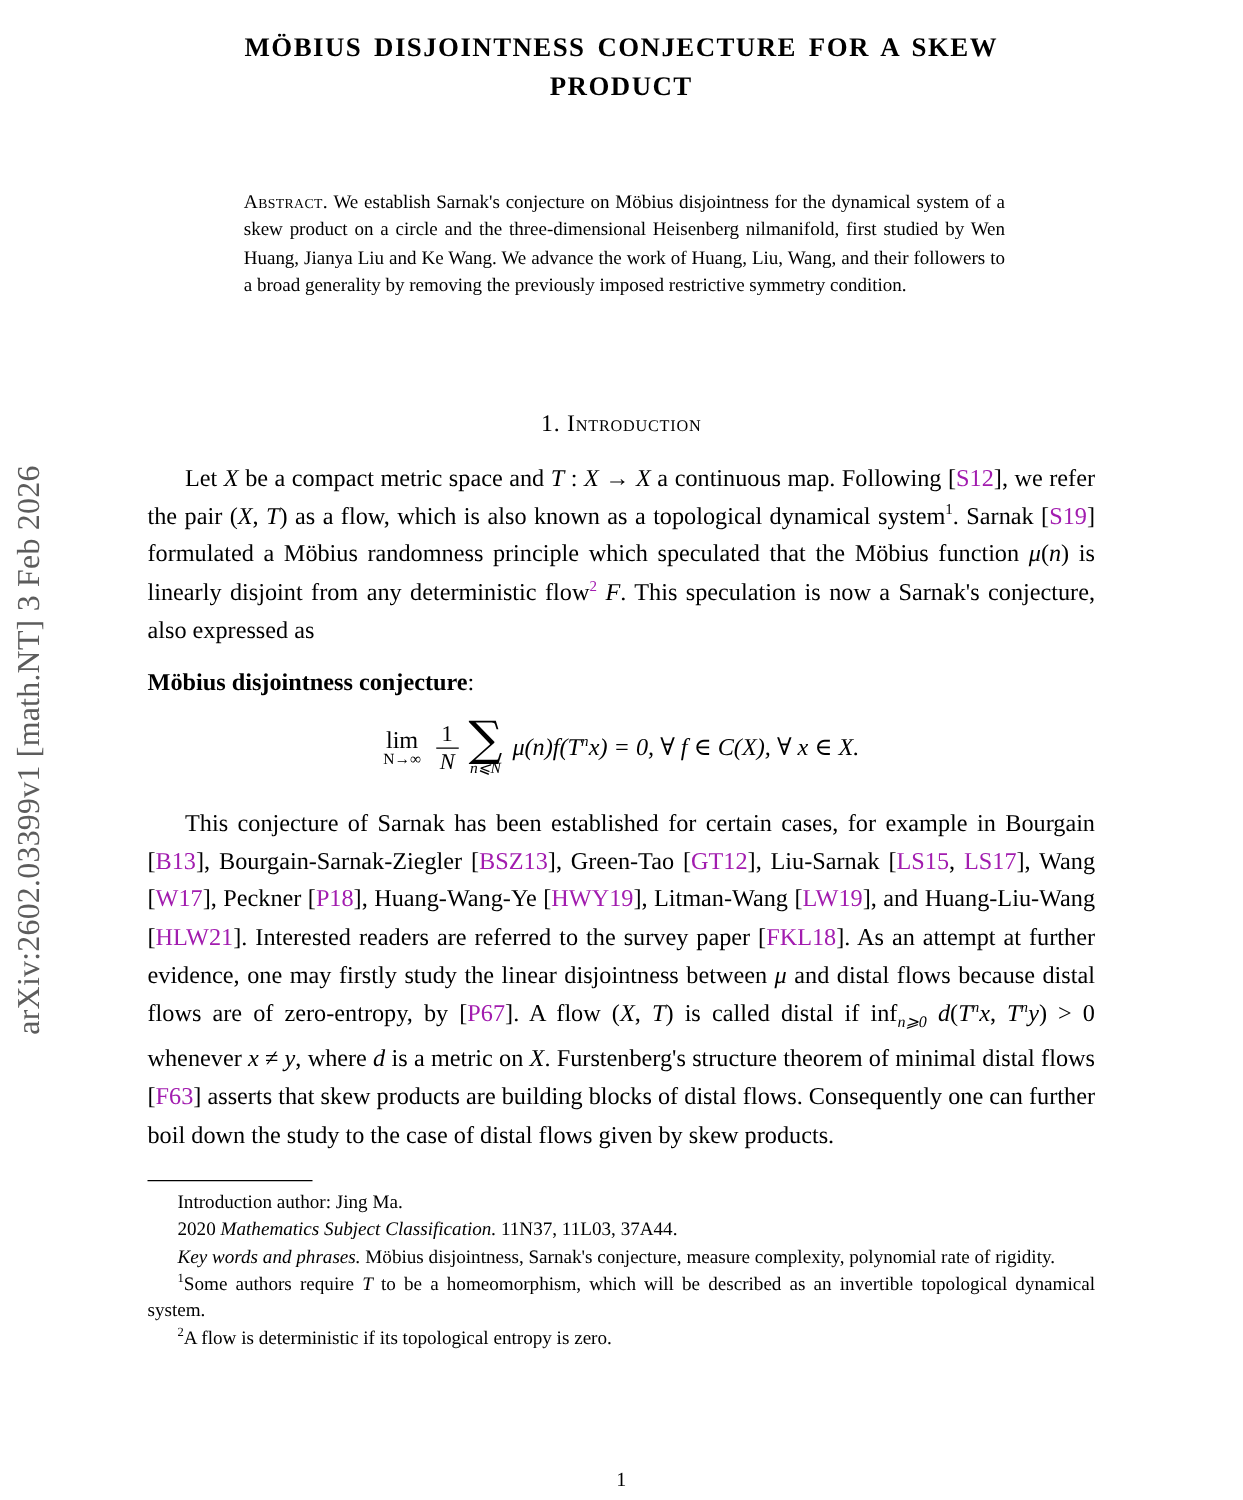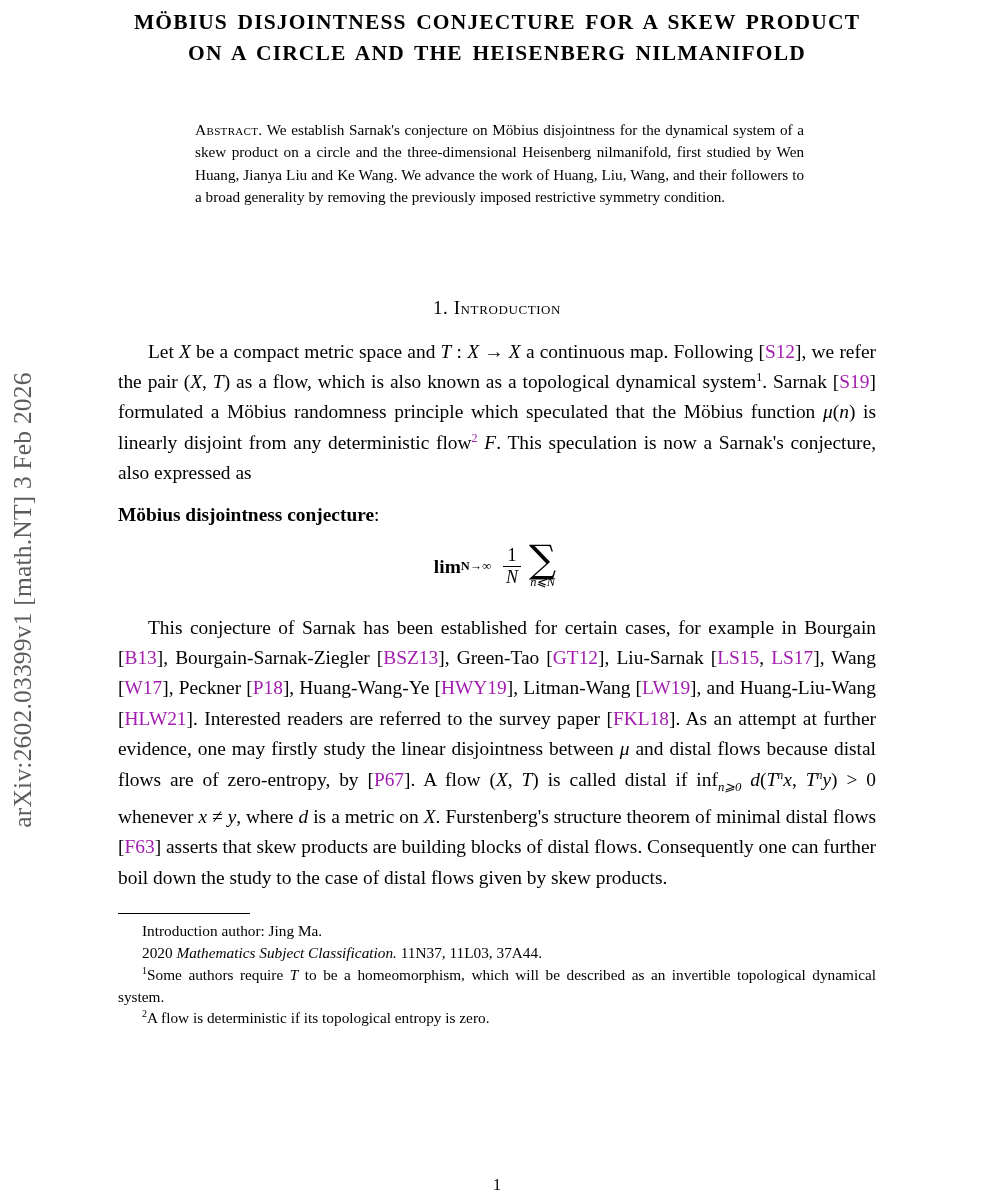--- a/index.html
+++ b/index.html
@@ -49,21 +49,21 @@
   }
 
   
   .title {
     text-align: center;
     font-size: 21.5px;
     font-weight: bold;
     line-height: 31px;
     letter-spacing: 1.15px;
     word-spacing: 3px;
-    margin: 0;
+    margin: 16px;
     padding-top: 7px;
   }
   .title .line { display: block; }
   .title .l2 { padding-left: 0px; }
 
   
   .authors {
     text-align: center;
     font-size: 16.5px;
     letter-spacing: 1.0px;
@@ -138,25 +138,24 @@
     line-height: 1;
   }
   .eqrow {
     display: inline-flex;
     align-items: center;
     justify-content: center;
     gap: 0px;
   }
   .limop {
     display: inline-flex;
-    flex-direction: row;
+    flex-direction: column;
     align-items: center;
     justify-content: center;
     margin-right: 7px;
-    font-weight: bold;
   }
   .limop .big { font-size: 19.4px; font-style: normal; }
   .limop .sub { font-size: 12.4px; margin-top: -1px; }
   .frac {
     display: inline-flex;
     flex-direction: column;
     align-items: center;
     justify-content: center;
     margin: 0 5px;
     vertical-align: middle;
@@ -227,21 +226,20 @@
 <div id="page">
 
   <div id="arxiv-stamp">
     <span class="stamp-text">arXiv:2602.03399v1  [math.NT]  3 Feb 2026</span>
   </div>
 
   <div id="content">
 
     <h1 class="title">
       <span class="line l1">MÖBIUS DISJOINTNESS CONJECTURE FOR A SKEW PRODUCT</span>
-      <span class="line l2">ON A CIRCLE AND THE HEISENBERG NILMANIFOLD</span>
     </h1>
 
 
     <div class="abstract">
       <span class="head">Abstract.</span>
       <span>We establish Sarnak's conjecture on Möbius disjointness for the dynamical system of a skew product on a circle and the three-dimensional Heisenberg nilmanifold, first studied by Wen Huang, Jianya Liu and Ke Wang. We advance the work of Huang, Liu, Wang, and their followers to a broad generality by removing the previously imposed restrictive symmetry condition.</span>
     </div>
 
     <div class="section-heading">
       <span>1.</span>
@@ -263,33 +261,35 @@
           <span class="sub">N→∞</span>
         </span>
         <span class="frac">
           <span class="num">1</span>
           <span class="den mi">N</span>
         </span>
         <span class="sumop">
           <span class="big">∑</span>
           <span class="sub mi">n⩽N</span>
         </span>
+        <span class="eqtail mi"><span>μ(n)f(T</span><sup class="fn">n</sup><span>x) = 0, ∀ f ∈ C(X), ∀ x ∈ X.</span></span>
       </span>
     </div>
 
 
     <p class="para indent">
       <span>This conjecture of Sarnak has been established for certain cases, for example in Bourgain </span><span class="brk">[</span><a class="cite">B13</a><span class="brk">]</span><span>, Bourgain-Sarnak-Ziegler </span><span class="brk">[</span><a class="cite">BSZ13</a><span class="brk">]</span><span>, Green-Tao </span><span class="brk">[</span><a class="cite">GT12</a><span class="brk">]</span><span>, Liu-Sarnak </span><span class="brk">[</span><a class="cite">LS15</a><span class="brk">,&nbsp;</span><a class="cite">LS17</a><span class="brk">]</span><span>, Wang </span><span class="brk">[</span><a class="cite">W17</a><span class="brk">]</span><span>, Peckner </span><span class="brk">[</span><a class="cite">P18</a><span class="brk">]</span><span>, Huang-Wang-Ye </span><span class="brk">[</span><a class="cite">HWY19</a><span class="brk">]</span><span>, Litman-Wang </span><span class="brk">[</span><a class="cite">LW19</a><span class="brk">]</span><span>, and Huang-Liu-Wang </span><span class="brk">[</span><a class="cite">HLW21</a><span class="brk">]</span><span>. Interested readers are referred to the survey paper </span><span class="brk">[</span><a class="cite">FKL18</a><span class="brk">]</span><span>. As an attempt at further evidence, one may firstly study the linear disjointness between </span><span class="mi">μ</span><span> and distal flows because distal flows are of zero-entropy, by </span><span class="brk">[</span><a class="cite">P67</a><span class="brk">]</span><span>. A flow (</span><span class="mi">X</span><span>, </span><span class="mi">T</span><span>) is called distal if inf</span><sub class="mi" style="font-size:0.66em">n⩾0</sub><span> </span><span class="mi">d</span><span>(</span><span class="mi">T</span><sup class="fn mi">n</sup><span class="mi">x</span><span>, </span><span class="mi">T</span><sup class="fn mi">n</sup><span class="mi">y</span><span>) &gt; 0 whenever </span><span class="mi">x</span><span> ≠ </span><span class="mi">y</span><span>, where </span><span class="mi">d</span><span> is a metric on </span><span class="mi">X</span><span>. Furstenberg's structure theorem of minimal distal flows </span><span class="brk">[</span><a class="cite">F63</a><span class="brk">]</span><span> asserts that skew products are building blocks of distal flows. Consequently one can further boil down the study to the case of distal flows given by skew products.</span>
     </p>
 
     <div class="fn-rule"></div>
 
     <div class="footnotes">
       <p>Introduction author: Jing Ma.</p>
       <p><span>2020 </span><span class="it">Mathematics Subject Classification.</span><span> 11N37, 11L03, 37A44.</span></p>
+      <p><span class="it">Key words and phrases.</span><span> Möbius disjointness, Sarnak's conjecture, measure complexity, polynomial rate of rigidity.</span></p>
       <p><sup class="fnum">1</sup><span>Some authors require </span><span class="mi">T</span><span> to be a homeomorphism, which will be described as an invertible topological dynamical system.</span></p>
       <p><sup class="fnum">2</sup><span>A flow is deterministic if its topological entropy is zero.</span></p>
     </div>
 
   </div>
 
   <div class="page-number">1</div>
 
 </div>
 

